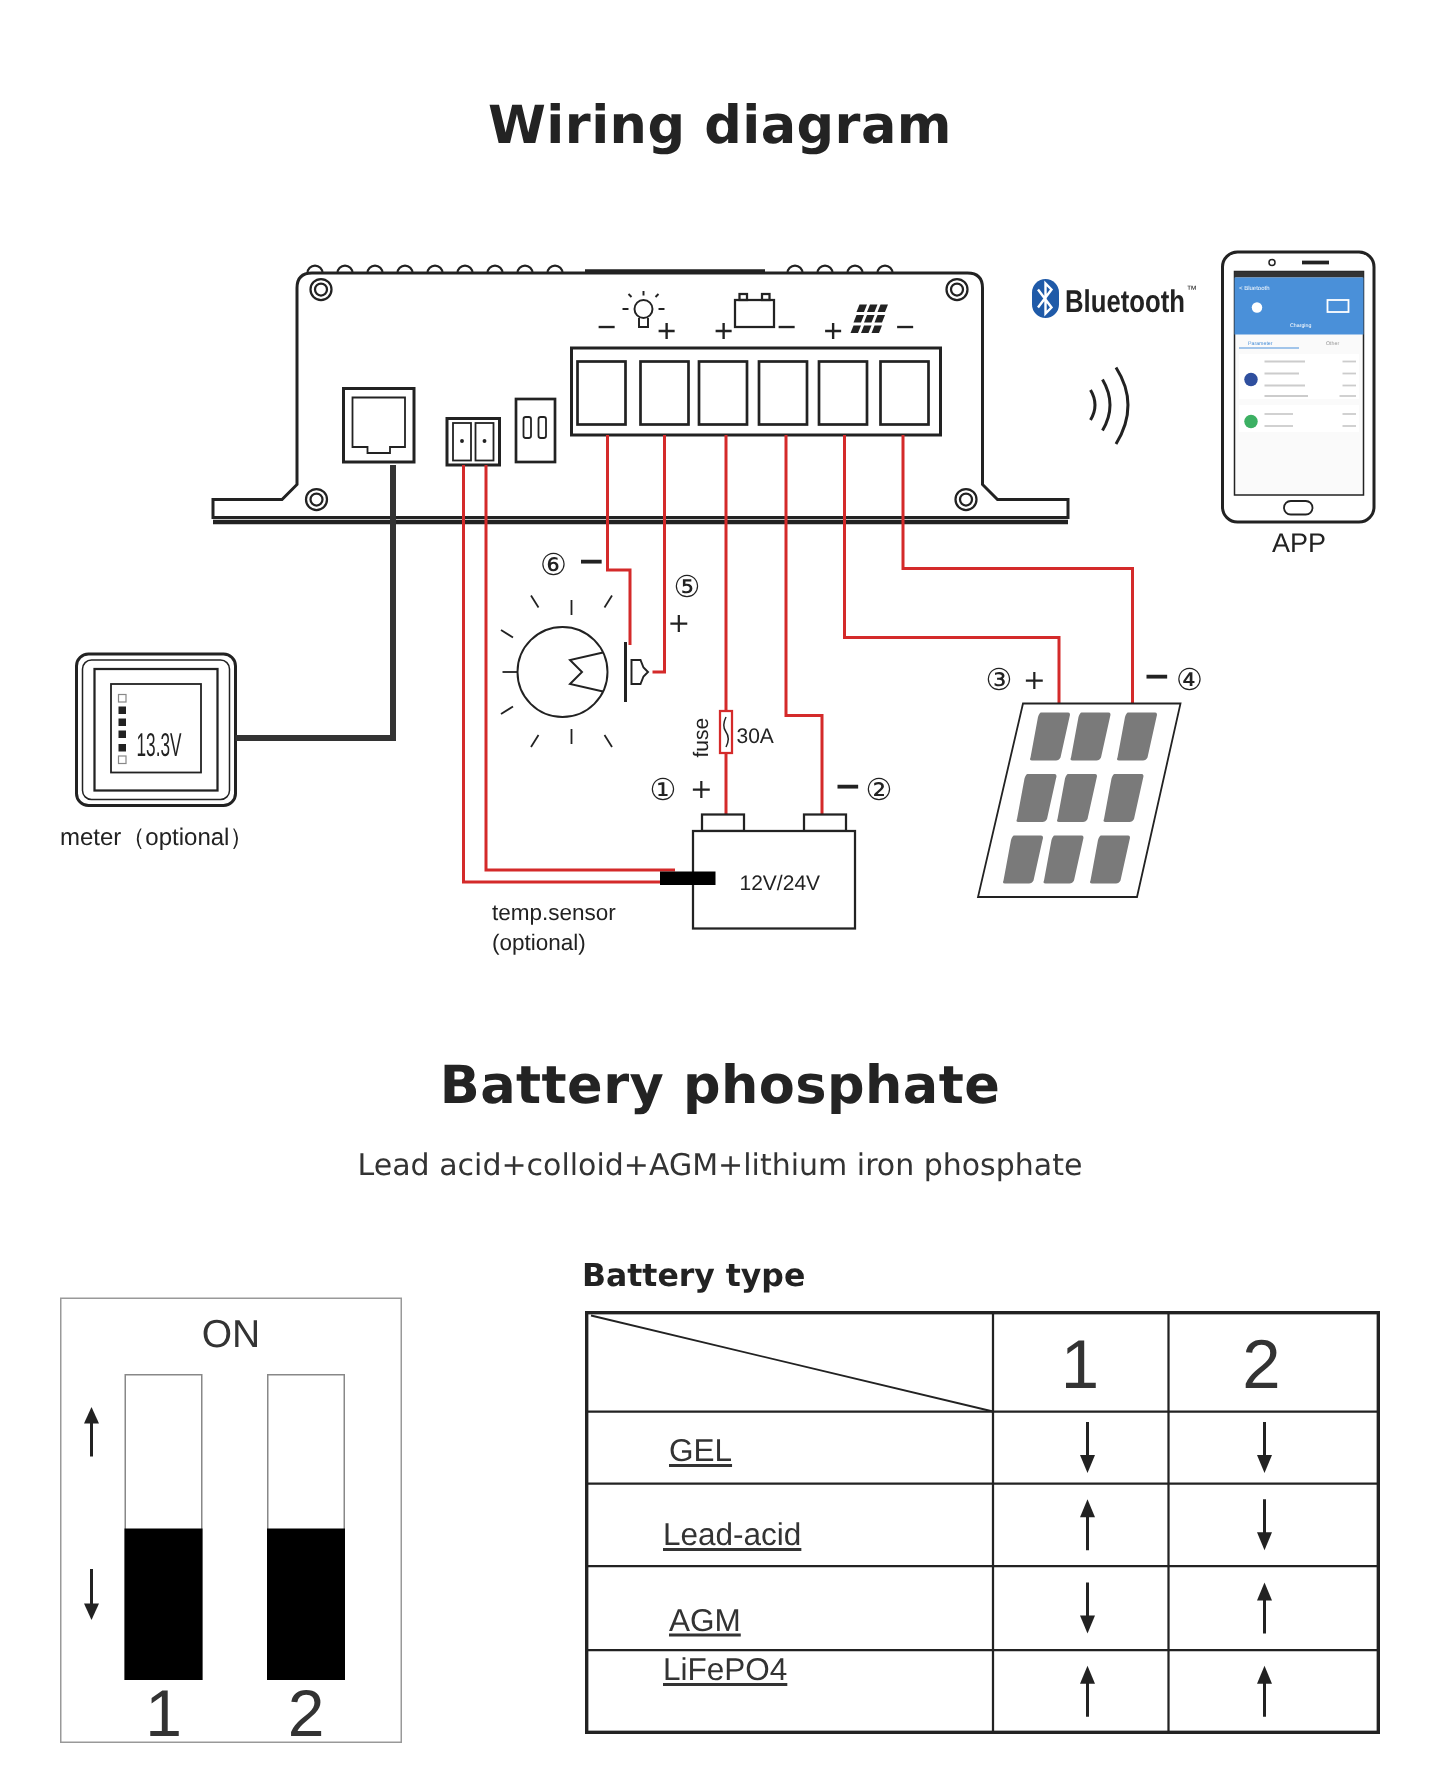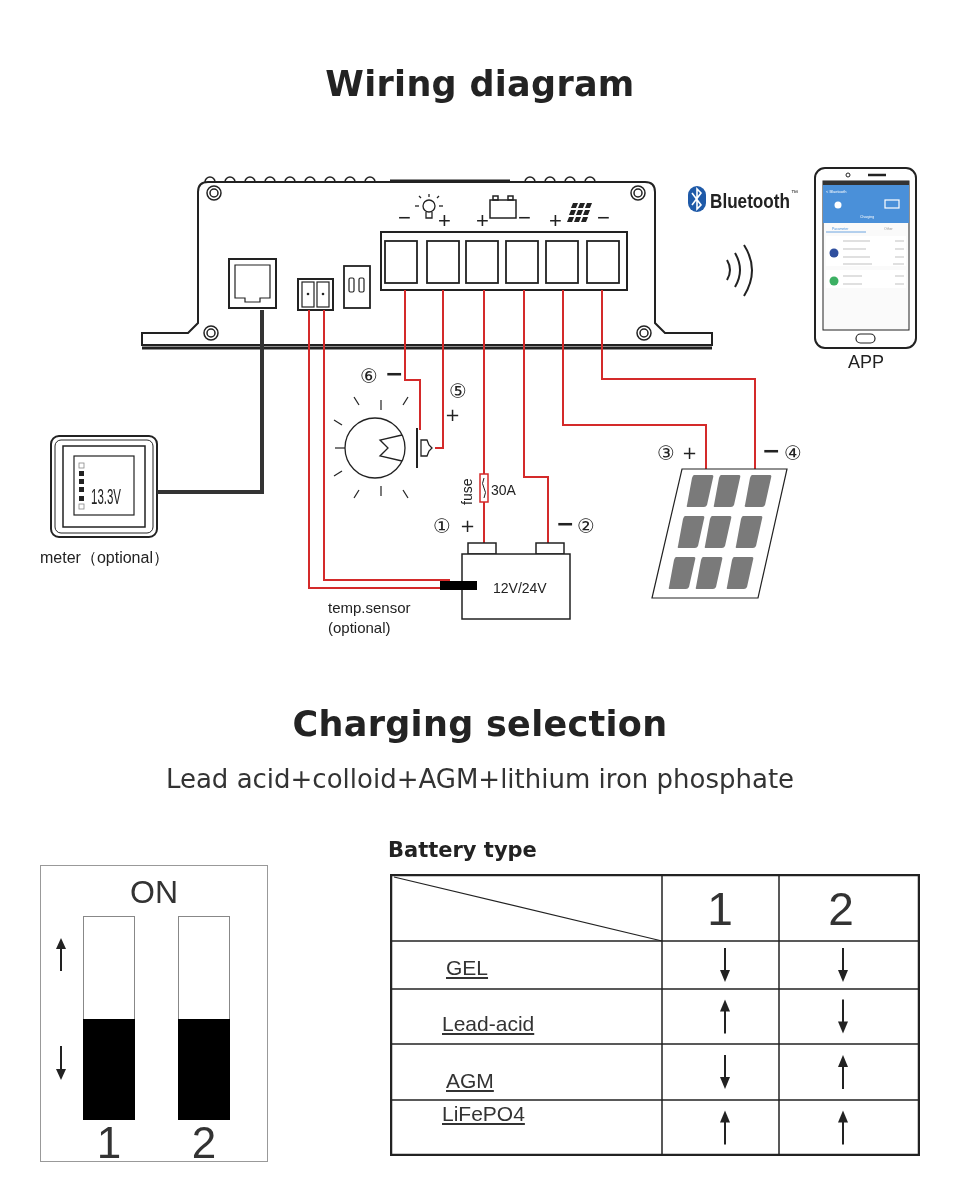--- a/index.html
+++ b/index.html
@@ -3,26 +3,26 @@
 <meta charset="utf-8">
 <style>
   html, body { margin: 0; padding: 0; background: #ffffff; }
   body { width: 960px; height: 1194px; position: relative; overflow: hidden;
          font-family: "Liberation Sans", sans-serif; color: #222; }
   .title { position: absolute; left: 0; width: 960px; text-align: center;
            font-family: "DejaVu Sans", sans-serif; font-weight: bold; color: #232323; }
   #wiring-title { top: 64px; font-size: 35px; letter-spacing: 0.3px; }
   #battery-title { top: 704px; font-size: 35px; letter-spacing: 0.3px; }
   #battery-subtitle { position: absolute; top: 764px; left: 0; width: 960px; text-align: center;
-           font-family: "DejaVu Sans", sans-serif; font-size: 26px; color: #333; font-weight: normal; }
+           font-family: "DejaVu Sans", sans-serif; font-size: 20px; color: #333; font-weight: normal; }
   #diagram { position: absolute; left: 0; top: 150px; }
   #dip-panel { position: absolute; left: 40px; top: 865px; width: 228px; height: 297px;
            border: 1.5px solid #999; box-sizing: border-box; background: #fff; }
   #dip-panel .on-label { position: absolute; top: 8px; left: 0; width: 100%; text-align: center;
-           font-size: 32px; color: #333; }
+           font-size: 26px; color: #333; }
   .dip-switch { position: absolute; top: 50px; width: 52px; height: 204px; border: 1px solid #888;
            box-sizing: border-box; background: #fff; }
   .dip-switch .knob { position: absolute; left: -1px; right: -1px; bottom: -1px; height: 101px; background: #000; }
   #dip-1 { left: 42px; } #dip-2 { left: 137px; }
   .dip-num { position: absolute; top: 252px; font-size: 44px; color: #333; width: 52px; text-align: center; }
   #dip-num-1 { left: 42px; } #dip-num-2 { left: 137px; }
   .side-arrow { position: absolute; left: 12px; width: 16px; }
   #arrow-up-side { top: 72px; } #arrow-down-side { top: 180px; }
   #type-heading { position: absolute; left: 388px; top: 838px; font-family: "DejaVu Sans", sans-serif;
            font-weight: bold; font-size: 21px; color: #222; text-align: center; }
@@ -271,21 +271,21 @@
       <path d="M685,516 L703,516 Q705,516 704,519 L698,546 Q697,548 695,548 L679,548 Q677,548 678,546 L683,519 Q684,516 685,516 Z"></path>
       <path d="M712,516 L730,516 Q732,516 731,519 L725,546 Q724,548 722,548 L706,548 Q704,548 705,546 L710,519 Q711,516 712,516 Z"></path>
       <path d="M743,516 L761,516 Q763,516 762,519 L756,546 Q755,548 753,548 L737,548 Q735,548 736,546 L741,519 Q742,516 743,516 Z"></path>
       <path d="M676,557 L694,557 Q696,557 695,560 L689,587 Q688,589 686,589 L670,589 Q668,589 669,587 L674,560 Q675,557 676,557 Z"></path>
       <path d="M703,557 L721,557 Q723,557 722,560 L716,587 Q715,589 713,589 L697,589 Q695,589 696,587 L701,560 Q702,557 703,557 Z"></path>
       <path d="M734,557 L752,557 Q754,557 753,560 L747,587 Q746,589 744,589 L728,589 Q726,589 727,587 L732,560 Q733,557 734,557 Z"></path>
     </g>
   </g>
 </svg>
 
-<div id="battery-title" class="title">Charging selection</div>
+<div id="battery-title" class="title">Battery phosphate</div>
 <div id="battery-subtitle">Lead acid+colloid+AGM+lithium iron phosphate</div>
 
 <div id="dip-panel">
   <div class="on-label">ON</div>
   <svg class="side-arrow" id="arrow-up-side" width="16" height="34">
     <line x1="8" y1="8" x2="8" y2="33" stroke="#222" stroke-width="2"></line>
       <path d="M3,11 L8,0 L13,11 Z" fill="#222"></path>
   </svg>
   <svg class="side-arrow" id="arrow-down-side" width="16" height="34">
     <line x1="8" y1="0" x2="8" y2="25" stroke="#222" stroke-width="2"></line>

